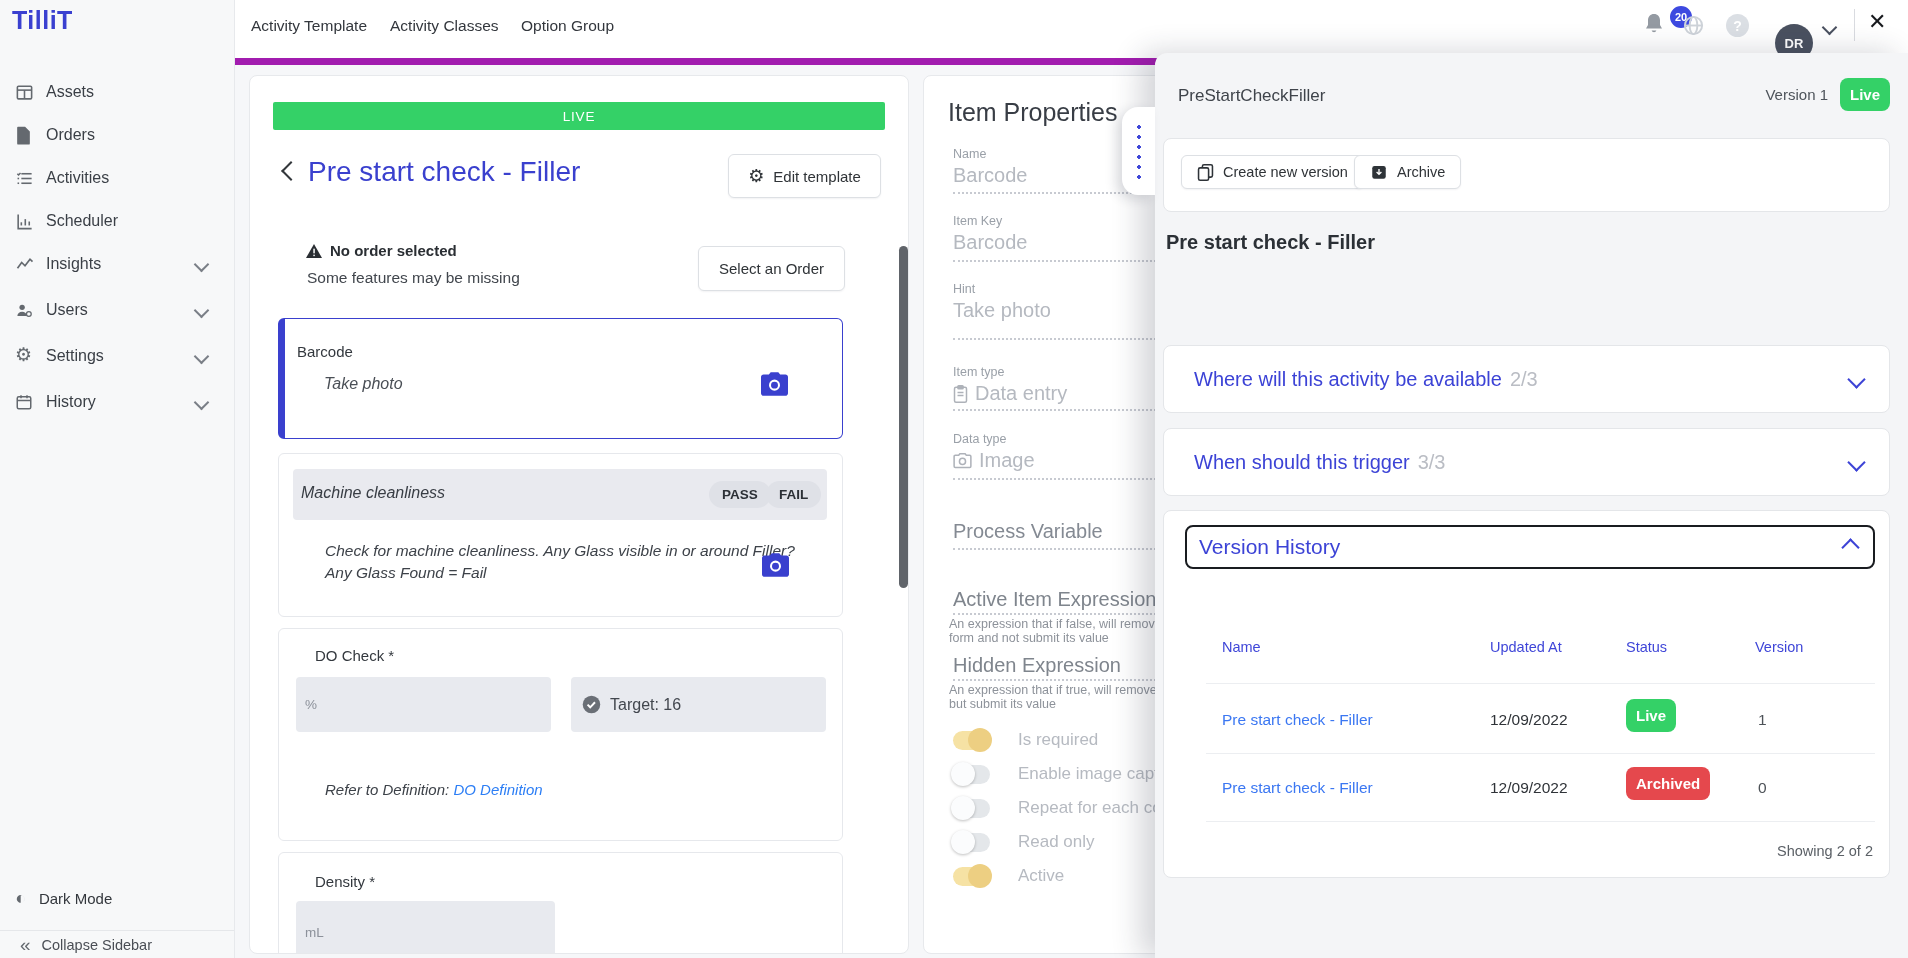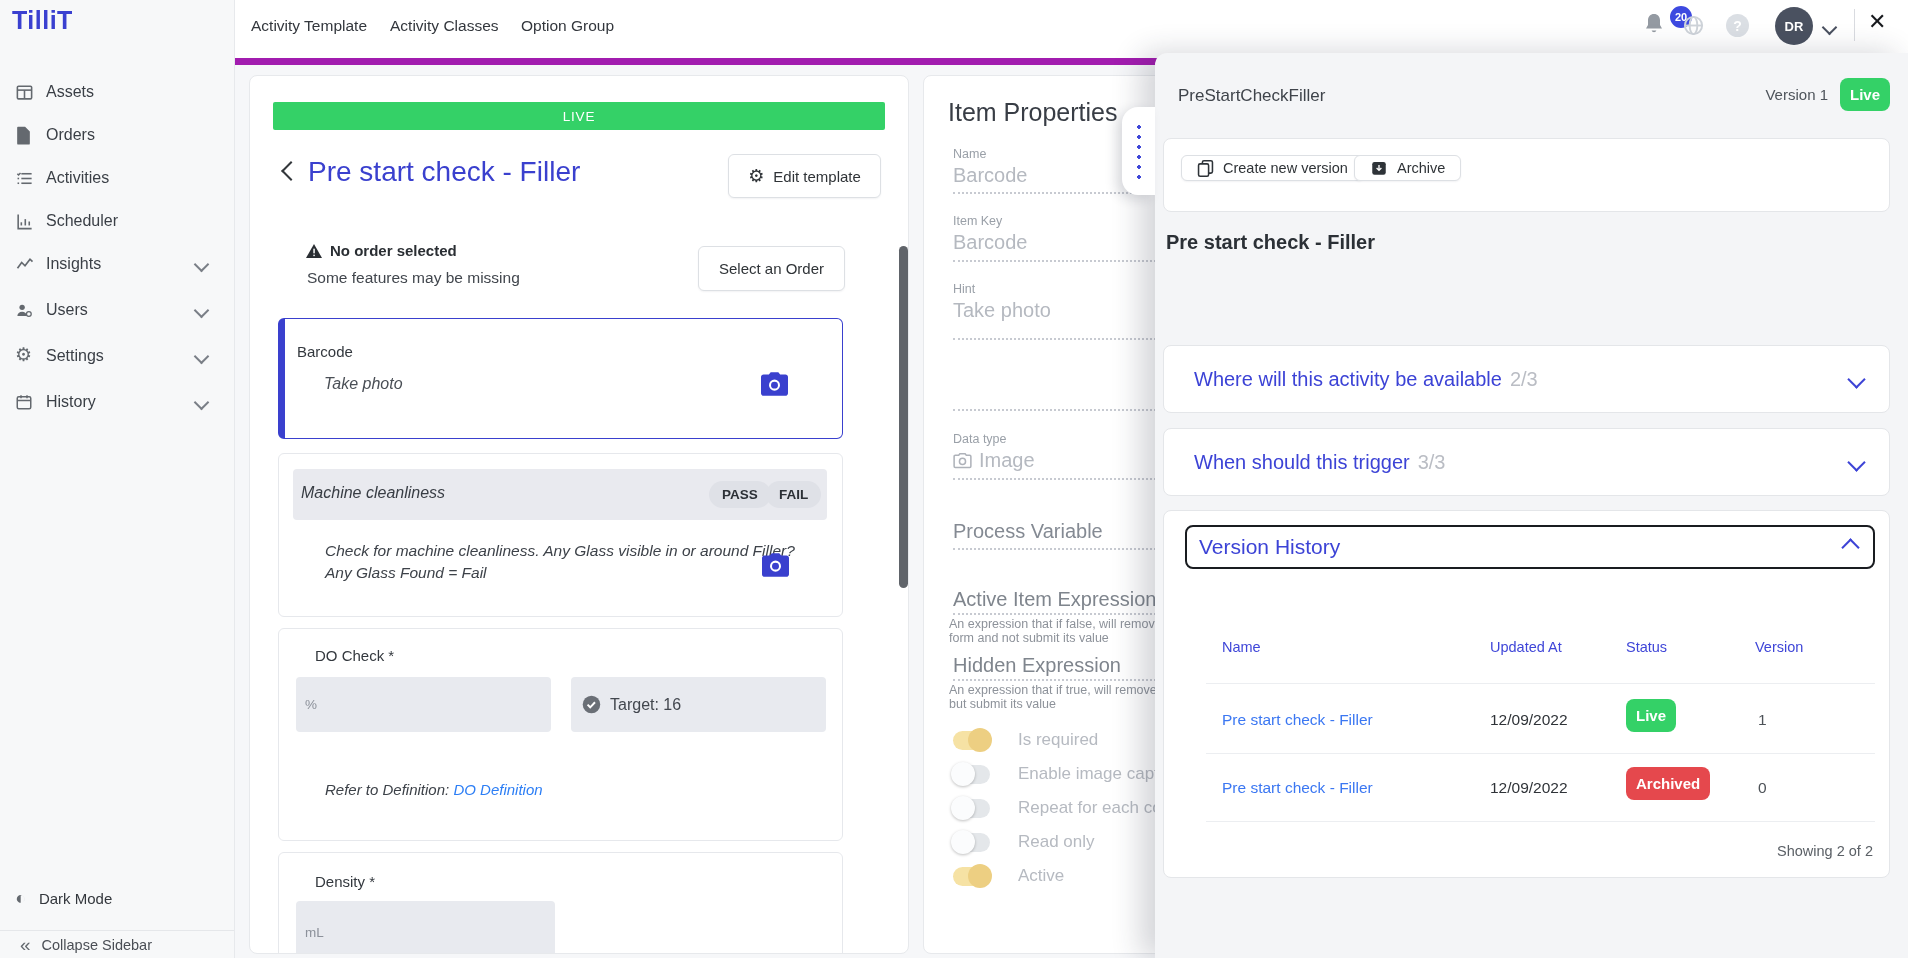--- a/index.html
+++ b/index.html
@@ -82,21 +82,21 @@
   .drawer{left:1155px;top:53px;width:753px;height:905px;background:#f4f5f7;border-top-left-radius:12px;box-shadow:-14px 0 30px rgba(35,40,60,.20);z-index:5;}
   .drag-tab{position:absolute;left:-33px;top:54px;width:33px;height:88px;background:#fff;border-radius:16px 0 0 16px;box-shadow:-6px 4px 12px rgba(35,40,60,.15);display:flex;align-items:center;justify-content:center;cursor:grab;}
   .drag-dots{width:4px;height:58px;background-image:radial-gradient(circle,#4048d8 1.6px,transparent 1.8px);background-size:4px 10px;background-repeat:repeat-y;}
   .drawer-title{position:absolute;left:23px;top:33px;font-size:17px;color:#3f444b;}
   .version-cluster{position:absolute;right:18px;top:25px;gap:12px;}
   .version-lbl{font-size:15px;color:#4e545b;}
   .status-badge{border-radius:8px;color:#fff;font-size:15px;font-weight:700;padding:8px 10px;}
   .status-badge[data-status="Live"]{background:#34d167;}
   .status-badge[data-status="Archived"]{background:#e5484d;}
   .actions-card{position:absolute;left:8px;top:85px;width:727px;height:74px;background:#fff;border:1px solid #e4e6e9;border-radius:8px;box-sizing:border-box;}
-  .action-btn{position:absolute;top:16px;height:26px;padding:4px 15px;font-size:14.5px;}
+  .action-btn{position:absolute;top:16px;height:34px;padding:4px 15px;font-size:14.5px;}
   .drawer-heading{position:absolute;left:11px;top:178px;font-size:20px;font-weight:600;color:#2b3036;}
   .acc-card{position:absolute;left:8px;width:727px;height:68px;background:#fff;border:1px solid #e4e6e9;border-radius:8px;box-sizing:border-box;display:flex;align-items:center;padding:0 26px 0 30px;cursor:pointer;}
   .acc-label{font-size:20px;font-weight:500;color:#3c43d6;}
   .acc-count{font-size:20px;color:#babdc4;margin-left:8px;}
   .acc-chev{margin-left:auto;width:11px;height:11px;border-right:2.5px solid #3c43d6;border-bottom:2.5px solid #3c43d6;transform:rotate(45deg);}
   .acc-chev.up{transform:rotate(-135deg);}
   .vh-card{position:absolute;left:8px;top:457px;width:727px;height:368px;background:#fff;border:1px solid #e4e6e9;border-radius:8px;box-sizing:border-box;}
   .vh-box{position:absolute;left:21px;top:14px;width:690px;height:44px;border:2px solid #191c20;border-radius:8px;box-sizing:border-box;display:flex;align-items:center;padding:0 16px 0 12px;cursor:pointer;background:#fff;}
   .vh-box-label{font-size:21px;font-weight:500;color:#3c43d6;}
   .th{position:absolute;font-size:14.5px;font-weight:500;color:#3f46d8;}
@@ -231,21 +231,21 @@
           <circle cx="12" cy="12" r="9"></circle>
           <ellipse cx="12" cy="12" rx="4" ry="9"></ellipse>
           <line x1="3" y1="12" x2="21" y2="12"></line>
         </svg>
     </span>
 
     <span class="icon-btn" style="left:1492px;top:14px;">
       <span class="help-circle">?</span>
     </span>
 
-    <span class="icon-btn avatar" style="left:1541px;top:7px;">DR</span>
+    <span class="icon-btn avatar" style="left:1541px;top:24px;">DR</span>
     <span class="icon-btn chev down" style="left:1590px;top:22px;border-color:#4a5160;"></span>
 
     <span class="abs top-divider"></span>
     <span class="abs close-x">✕</span>
   </header>
 
   <section class="abs card template-card">
     <div class="abs live-banner" style="background:#34d167;">LIVE</div>
 
     <span class="abs back-chev"></span>
@@ -342,20 +342,34 @@
       <div class="pf-value">Barcode</div>
     </div>
     <div class="pf-dots" style="top:184px;"></div>
 
     <div class="abs pfield" style="top:206px;">
       <div class="pf-label">Hint</div>
       <div class="pf-value">Take photo</div>
     </div>
     <div class="pf-dots" style="top:262px;"></div>
 
+    <div class="abs pfield" style="top:289px;">
+      <div class="pf-label">Item type</div>
+      <div class="pf-value">
+        <span>
+          <svg width="15" height="18" viewBox="0 0 20 24" fill="none" stroke="#aeb2b9" stroke-width="2">
+              <rect x="2" y="3" width="16" height="20" rx="2"></rect>
+              <rect x="6.5" y="1" width="7" height="4" rx="1" fill="#aeb2b9"></rect>
+              <line x1="6" y1="10" x2="14" y2="10"></line>
+              <line x1="6" y1="14" x2="14" y2="14"></line>
+            </svg>
+        </span>
+        <span>Data entry</span>
+      </div>
+    </div>
     <div class="pf-dots" style="top:333px;"></div>
 
     <div class="abs pfield" style="top:356px;">
       <div class="pf-label">Data type</div>
       <div class="pf-value">
         <span>
           <svg width="19" height="16" viewBox="0 0 24 21" fill="none" stroke="#aeb2b9" stroke-width="2">
               <path d="M8.6 1L7 3H2.5A1.5 1.5 0 0 0 1 4.5v13A1.5 1.5 0 0 0 2.5 19h19a1.5 1.5 0 0 0 1.5-1.5v-13A1.5 1.5 0 0 0 21.5 3H17L15.4 1H8.6z"></path>
               <circle cx="12" cy="11" r="4"></circle>
             </svg>

